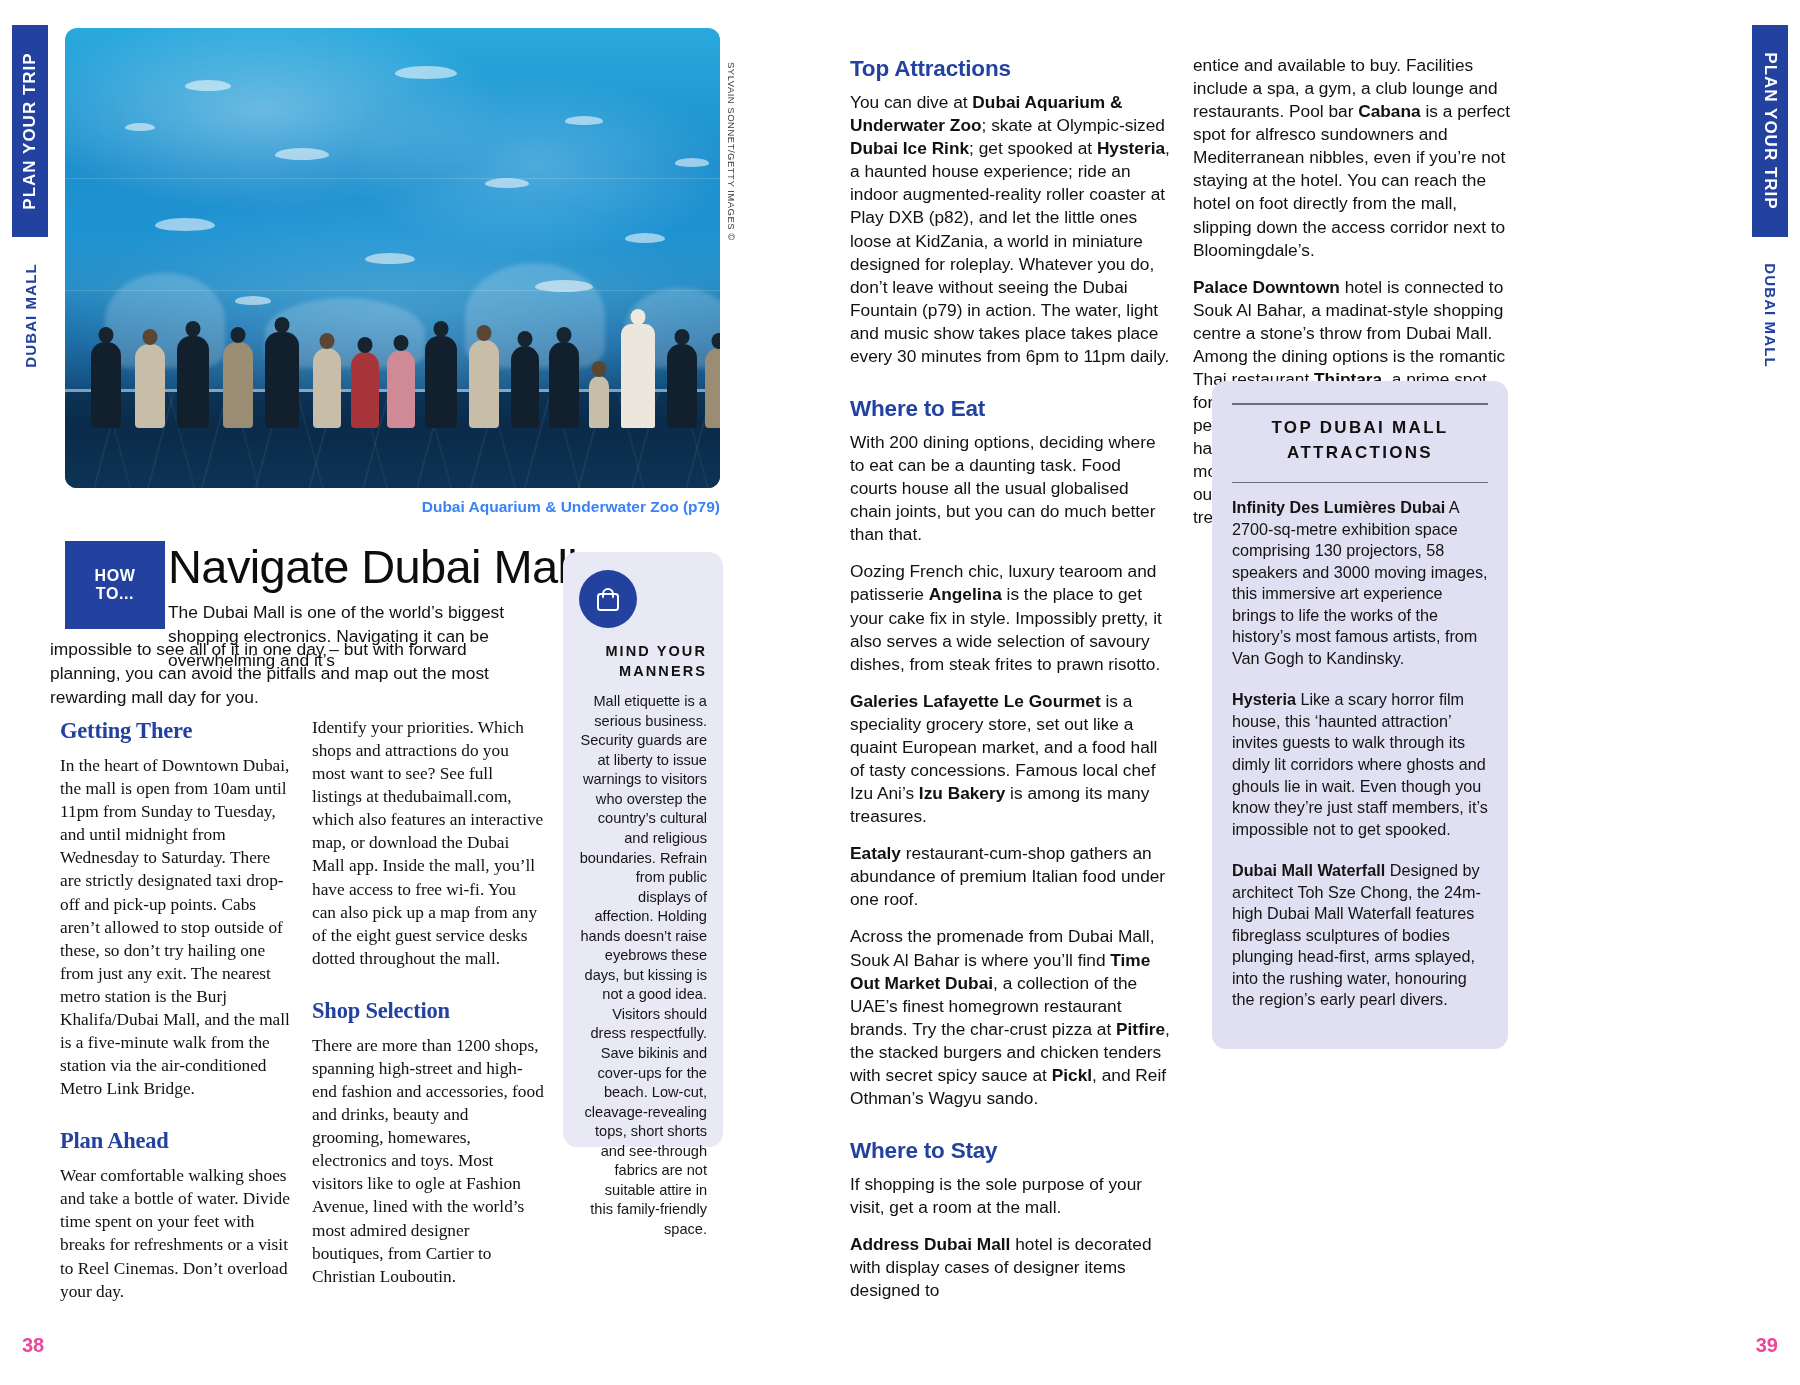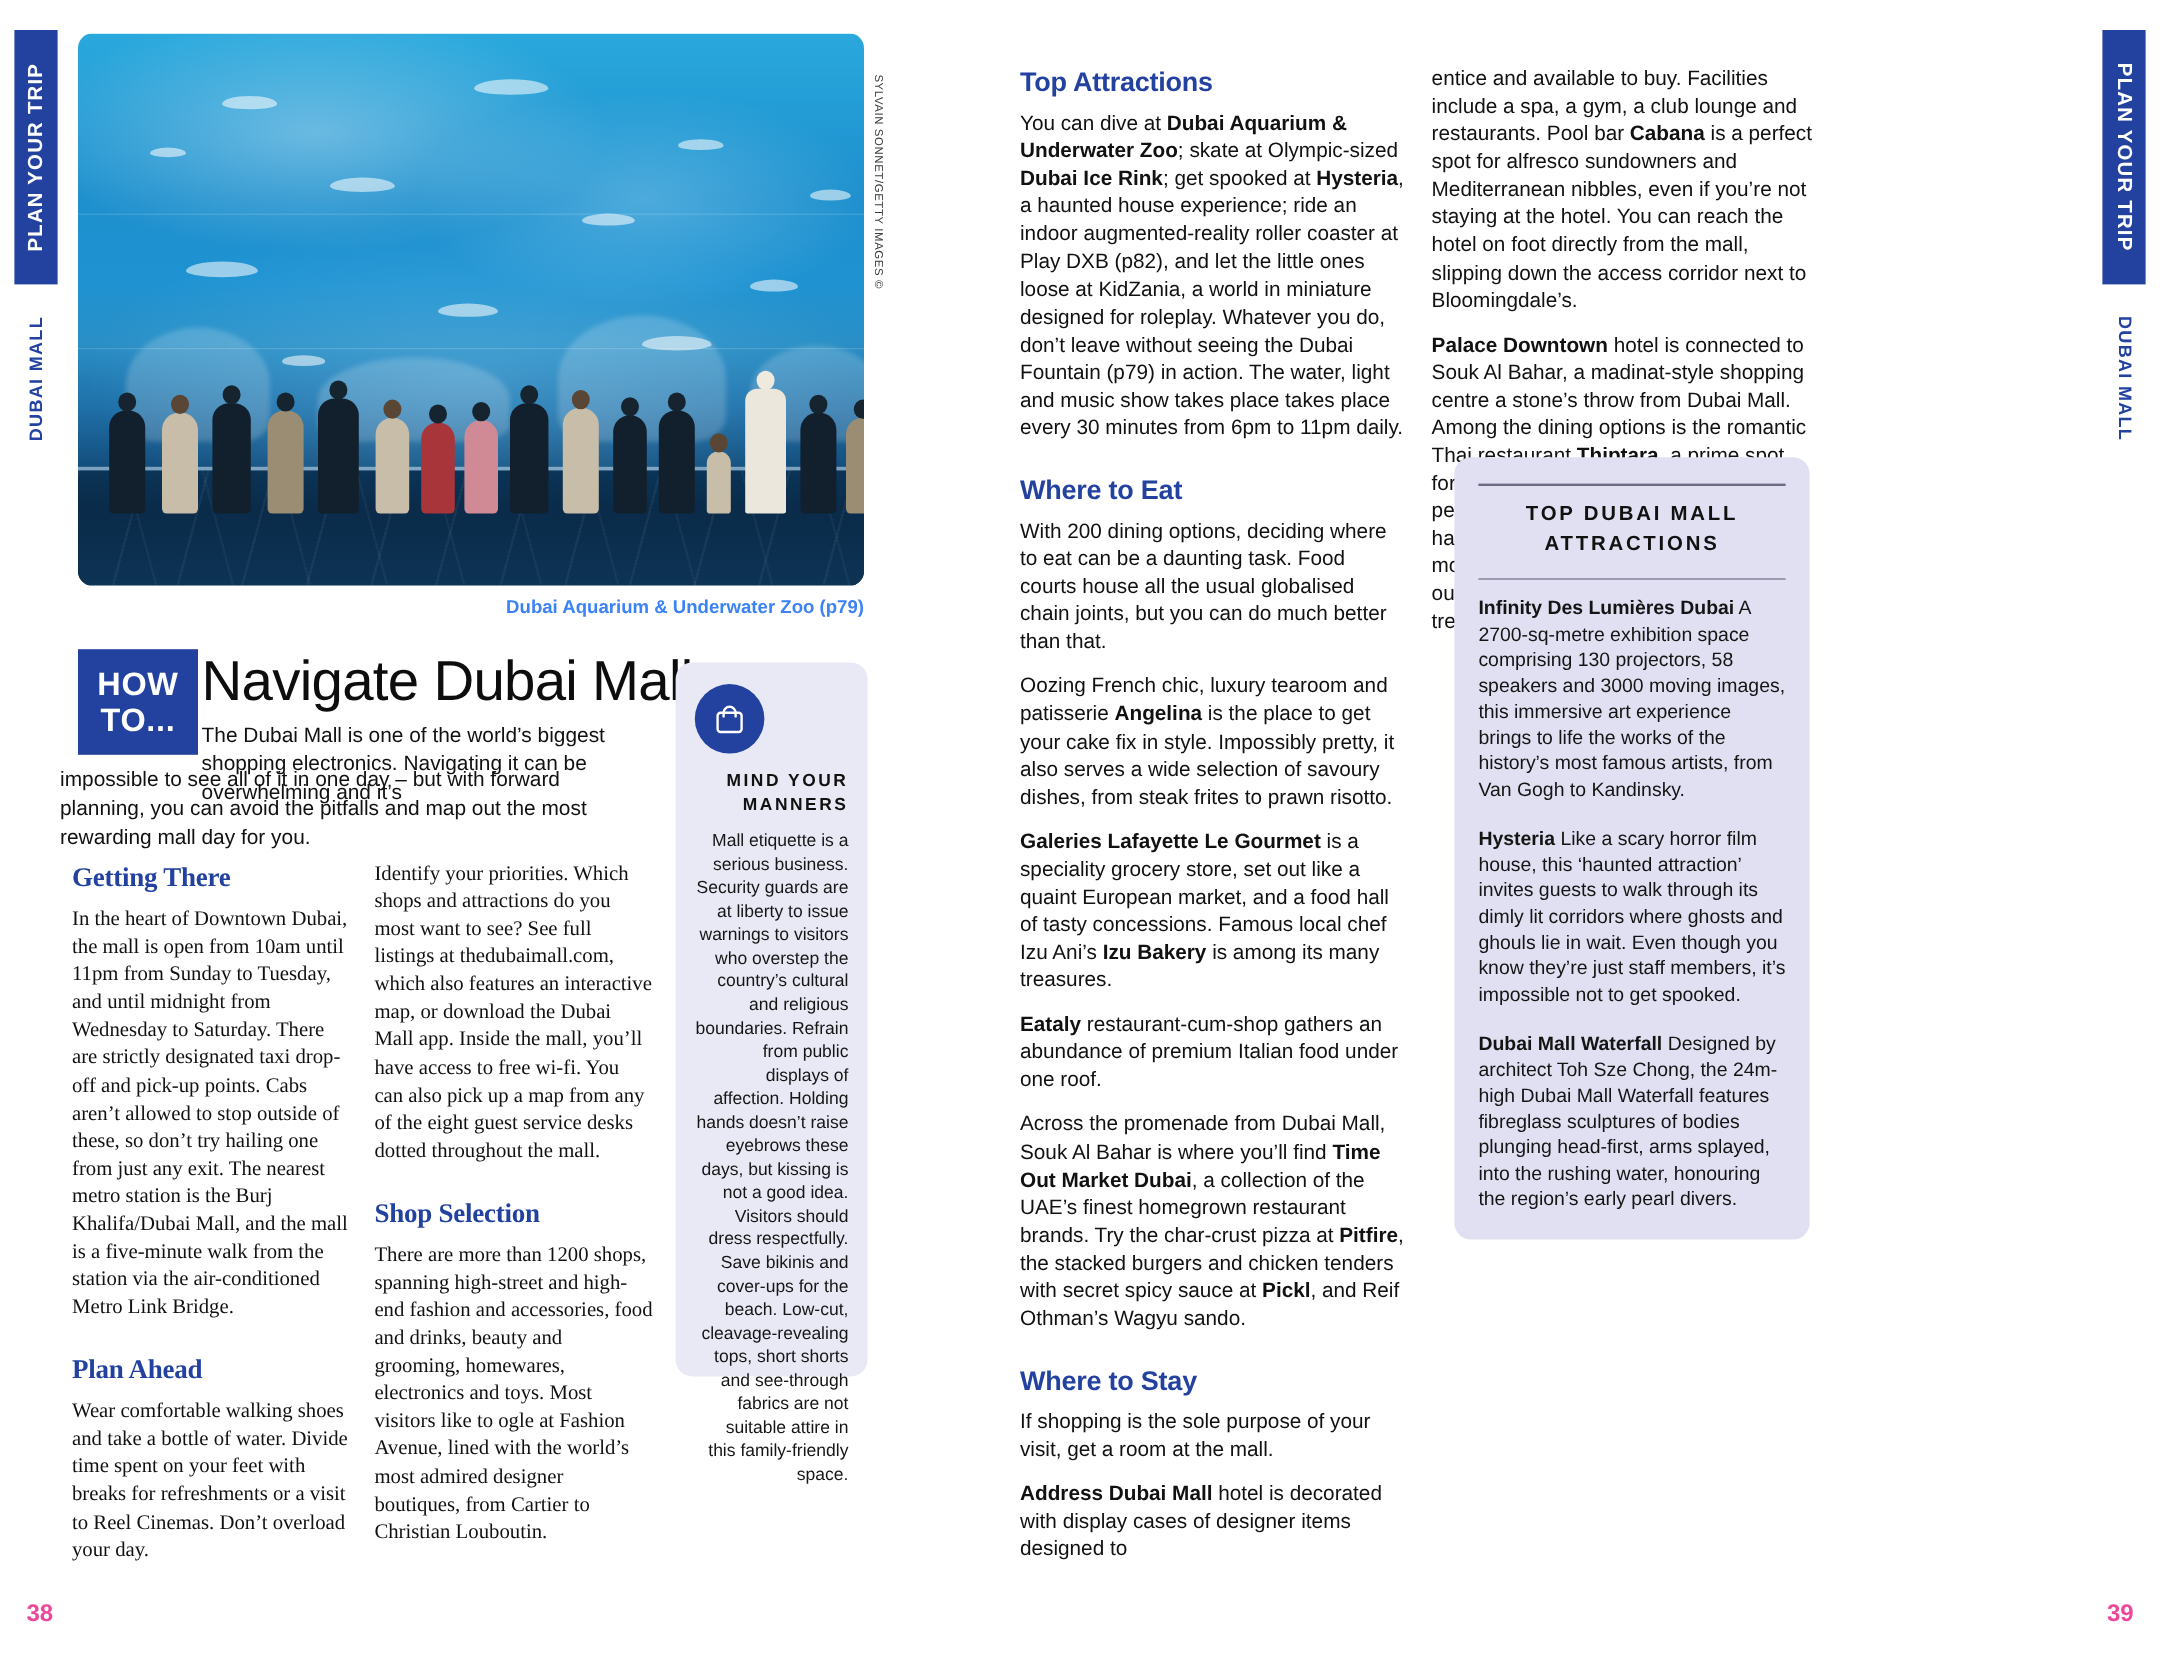--- a/index.html
+++ b/index.html
@@ -160,21 +160,21 @@
     position: absolute;
     left: 65px; top: 541px;
     width: 100px; height: 88px;
     background: #2342a0;
     color: #fff;
     display: flex; flex-direction: column;
     align-items: center; justify-content: center;
     line-height: 1.12;
   }
   #howto-badge .l1, #howto-badge .l2 {
-    font-size: 27px; font-weight: 700; letter-spacing: .6px;
+    font-size: 16px; font-weight: 700; letter-spacing: .6px;
   }
   #feature-title {
     position: absolute;
     left: 168px; top: 543px;
     font-size: 47px;
     font-weight: 400;
     color: #0d0d0d;
     letter-spacing: -0.6px;
     line-height: 1;
   }
@@ -248,21 +248,21 @@
   .rcol .sec-head { margin-bottom: 7px; }
   .ind { text-indent: 18px; }
 
   
   #top-attr {
     position: absolute;
     left: 1212px; top: 381px;
     width: 296px;
     background: #e0e0f2;
     border-radius: 14px;
-    padding: 16px 20px 22px 20px;
+    padding: 16px 20px 38px 20px;
   }
   #top-attr .rule { height: 1.5px; background: #6b6b86; margin: 6px 0 0 0; }
   #top-attr .rule.bottom { margin: 10px 0 14px 0; }
   #top-attr-title {
     text-align: center;
     font-size: 17px;
     font-weight: 700;
     letter-spacing: 2.3px;
     line-height: 1.5;
     color: #111;

